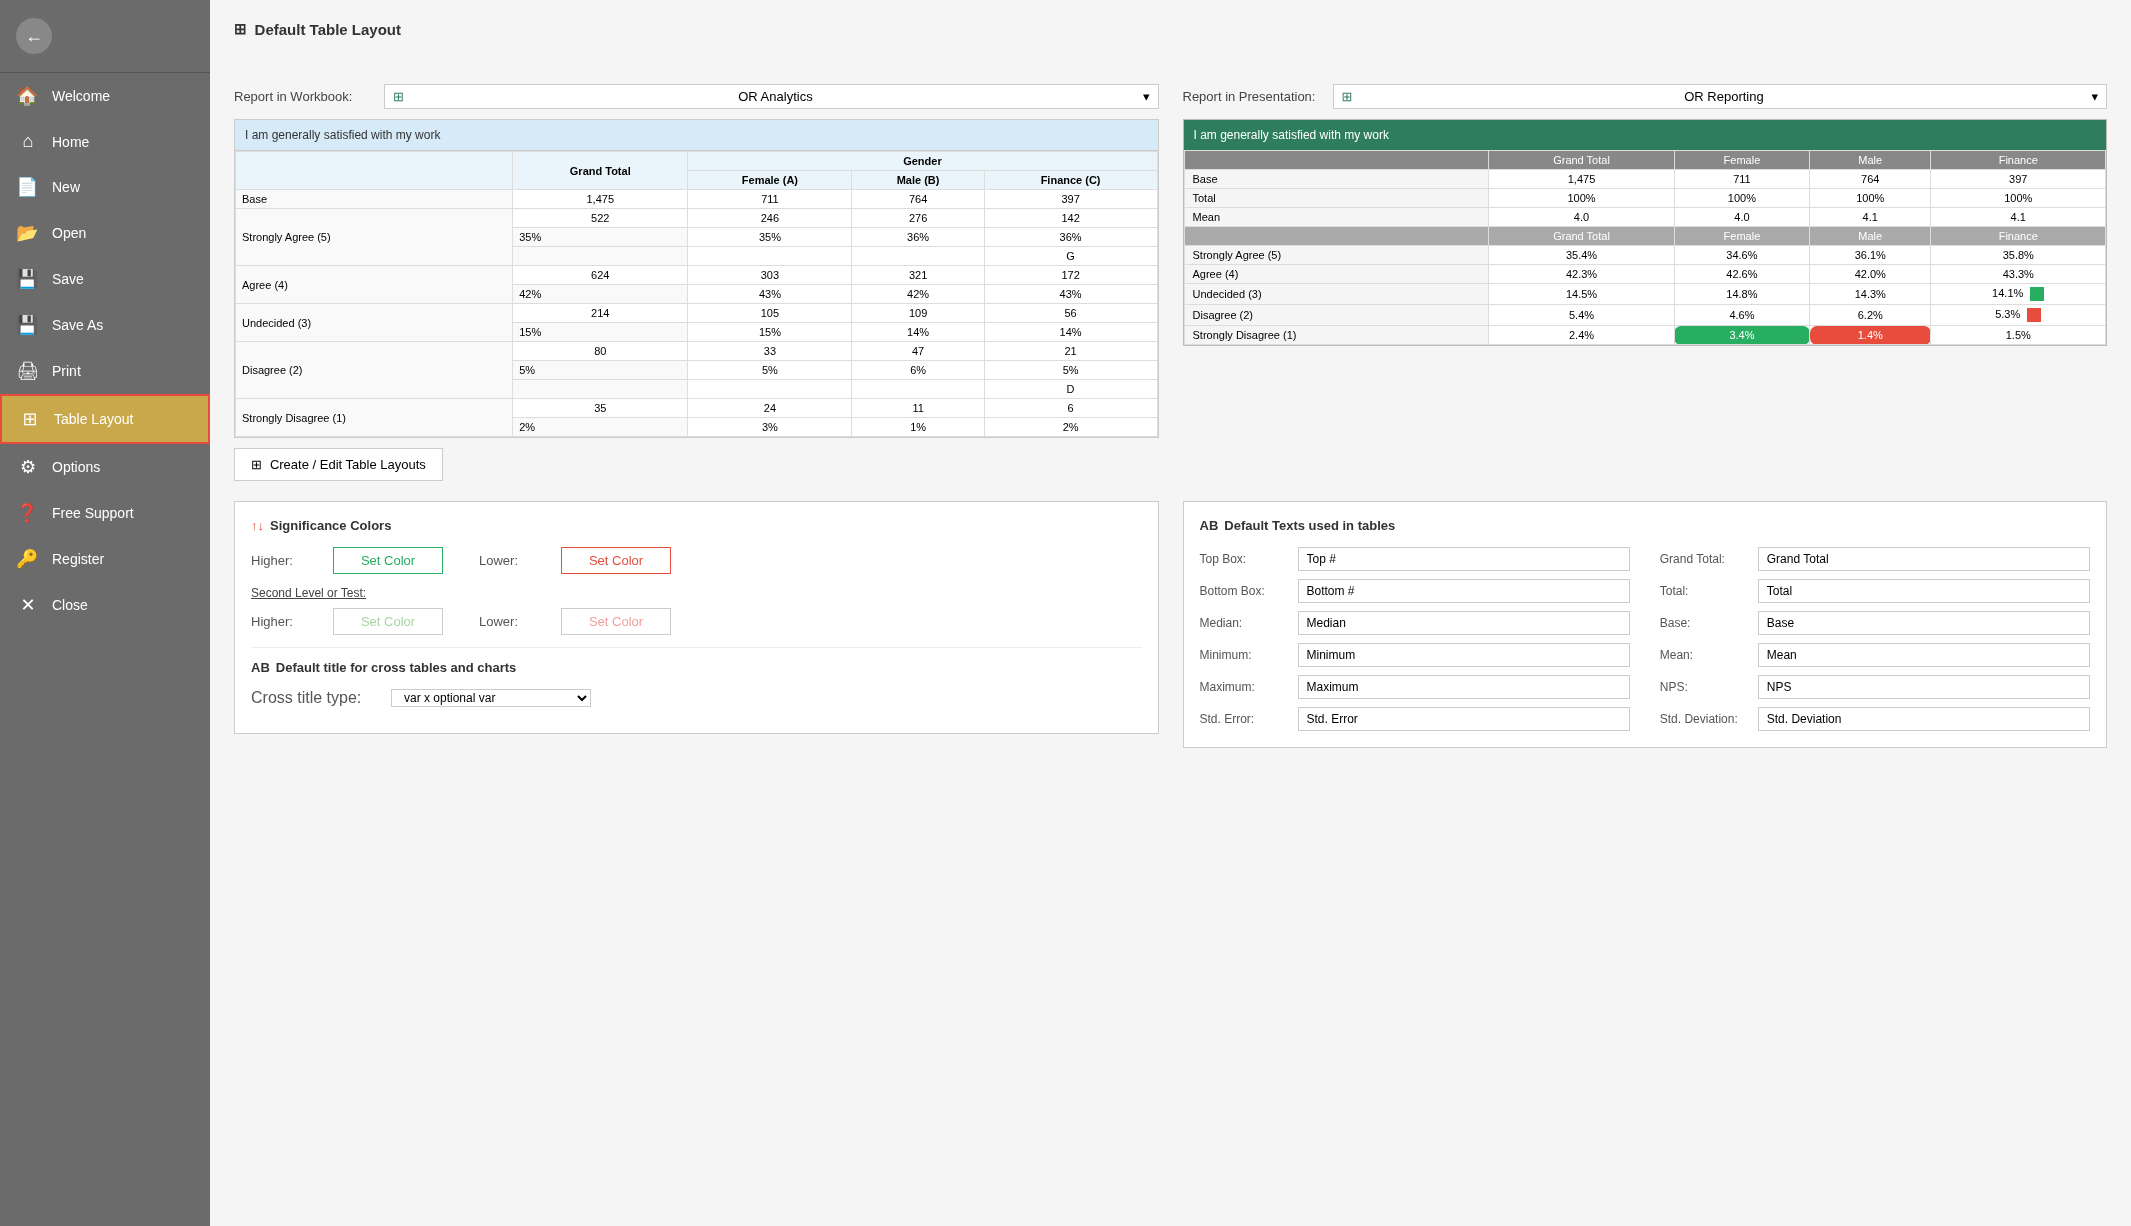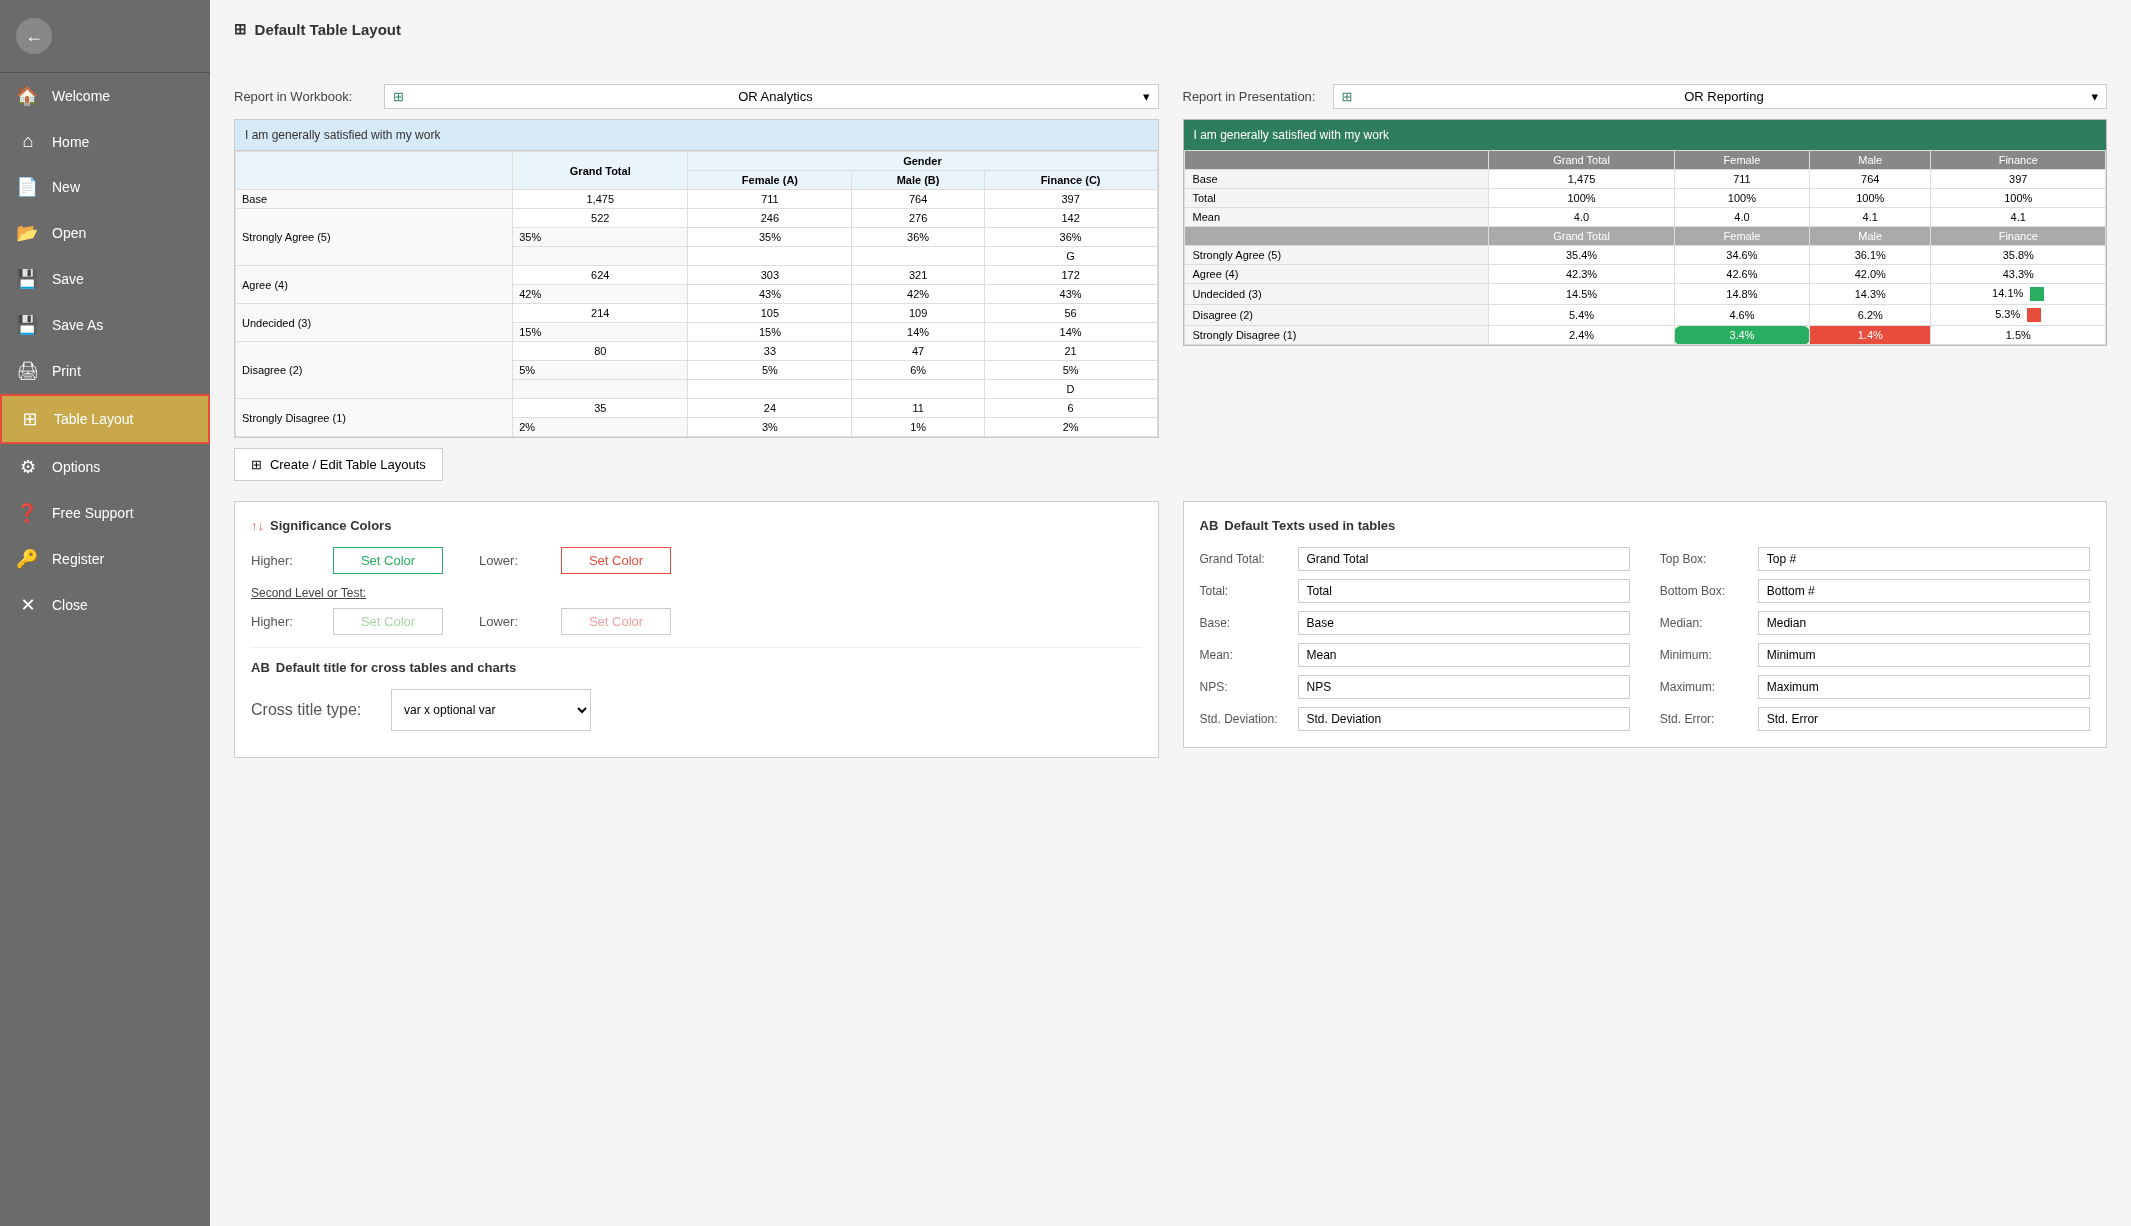--- a/index.html
+++ b/index.html
@@ -166,21 +166,21 @@
     .preview-right table td:first-child {
       text-align: left;
       background: #f5f5f5;
     }
     .preview-right .section-gray {
       background: #aaa !important;
       color: white;
       font-weight: 500;
     }
     .cell-green { background: #27ae60 !important; color: white !important; border-radius: 7px; }
-    .cell-red { background: #e74c3c !important; color: white !important; }
+    .cell-red { background: #e74c3c !important; color: white !important; border-radius: 7px; }
     .indicator-green { display: inline-block; width: 14px; height: 14px; background: #27ae60; }
     .indicator-red { display: inline-block; width: 14px; height: 14px; background: #e74c3c; }
 
     
     .bottom-panels {
       display: flex;
       gap: 24px;
     }
     .bottom-left { flex: 1; }
     .bottom-right { flex: 1; }
@@ -229,21 +229,21 @@
     }
     .form-row {
       display: flex;
       align-items: center;
       gap: 10px;
       margin-bottom: 10px;
     }
     .form-row label { min-width: 130px; color: #555; font-size: 16px; }
     .form-row input, .form-row select {
       border: 1px solid #ccc;
-      padding: 12px 8px;
+      padding: 0 8px;
       font-size: 12px;
       background: white;
     }
     .form-row select { min-width: 200px; }
     .form-row input { min-width: 200px; }
     .text-field-row {
       display: flex;
       align-items: center;
       gap: 8px;
     }
@@ -585,20 +585,47 @@
       <div class="panel-box">
         <div class="panel-box-title">
           <span>AB</span>
           <span>Default Texts used in tables</span>
         </div>
 
         <div style="display: grid; grid-template-columns: 1fr 1fr; gap: 10px 30px;">
 
           <div>
             <div class="text-field-row">
+              <label>Top Box:</label>
+              <input type="text" value="Top #" style="">
+            </div>
+            <div class="text-field-row" style="margin-top:8px;">
+              <label>Bottom Box:</label>
+              <input type="text" value="Bottom #" style="">
+            </div>
+            <div class="text-field-row" style="margin-top:8px;">
+              <label>Median:</label>
+              <input type="text" value="Median" style="">
+            </div>
+            <div class="text-field-row" style="margin-top:8px;">
+              <label>Minimum:</label>
+              <input type="text" value="Minimum" style="">
+            </div>
+            <div class="text-field-row" style="margin-top:8px;">
+              <label>Maximum:</label>
+              <input type="text" value="Maximum" style="">
+            </div>
+            <div class="text-field-row" style="margin-top:8px;">
+              <label>Std. Error:</label>
+              <input type="text" value="Std. Error" style="">
+            </div>
+          </div>
+
+          <div>
+            <div class="text-field-row">
               <label>Grand Total:</label>
               <input type="text" value="Grand Total" style="">
             </div>
             <div class="text-field-row" style="margin-top:8px;">
               <label>Total:</label>
               <input type="text" value="Total" style="">
             </div>
             <div class="text-field-row" style="margin-top:8px;">
               <label>Base:</label>
               <input type="text" value="Base" style="">
@@ -610,45 +637,18 @@
             <div class="text-field-row" style="margin-top:8px;">
               <label>NPS:</label>
               <input type="text" value="NPS" style="">
             </div>
             <div class="text-field-row" style="margin-top:8px;">
               <label>Std. Deviation:</label>
               <input type="text" value="Std. Deviation" style="">
             </div>
           </div>
 
-          <div>
-            <div class="text-field-row">
-              <label>Top Box:</label>
-              <input type="text" value="Top #" style="">
-            </div>
-            <div class="text-field-row" style="margin-top:8px;">
-              <label>Bottom Box:</label>
-              <input type="text" value="Bottom #" style="">
-            </div>
-            <div class="text-field-row" style="margin-top:8px;">
-              <label>Median:</label>
-              <input type="text" value="Median" style="">
-            </div>
-            <div class="text-field-row" style="margin-top:8px;">
-              <label>Minimum:</label>
-              <input type="text" value="Minimum" style="">
-            </div>
-            <div class="text-field-row" style="margin-top:8px;">
-              <label>Maximum:</label>
-              <input type="text" value="Maximum" style="">
-            </div>
-            <div class="text-field-row" style="margin-top:8px;">
-              <label>Std. Error:</label>
-              <input type="text" value="Std. Error" style="">
-            </div>
-          </div>
-
         </div>
       </div>
     </div>
 
   </div>
 </div>
 
 </body></html>

